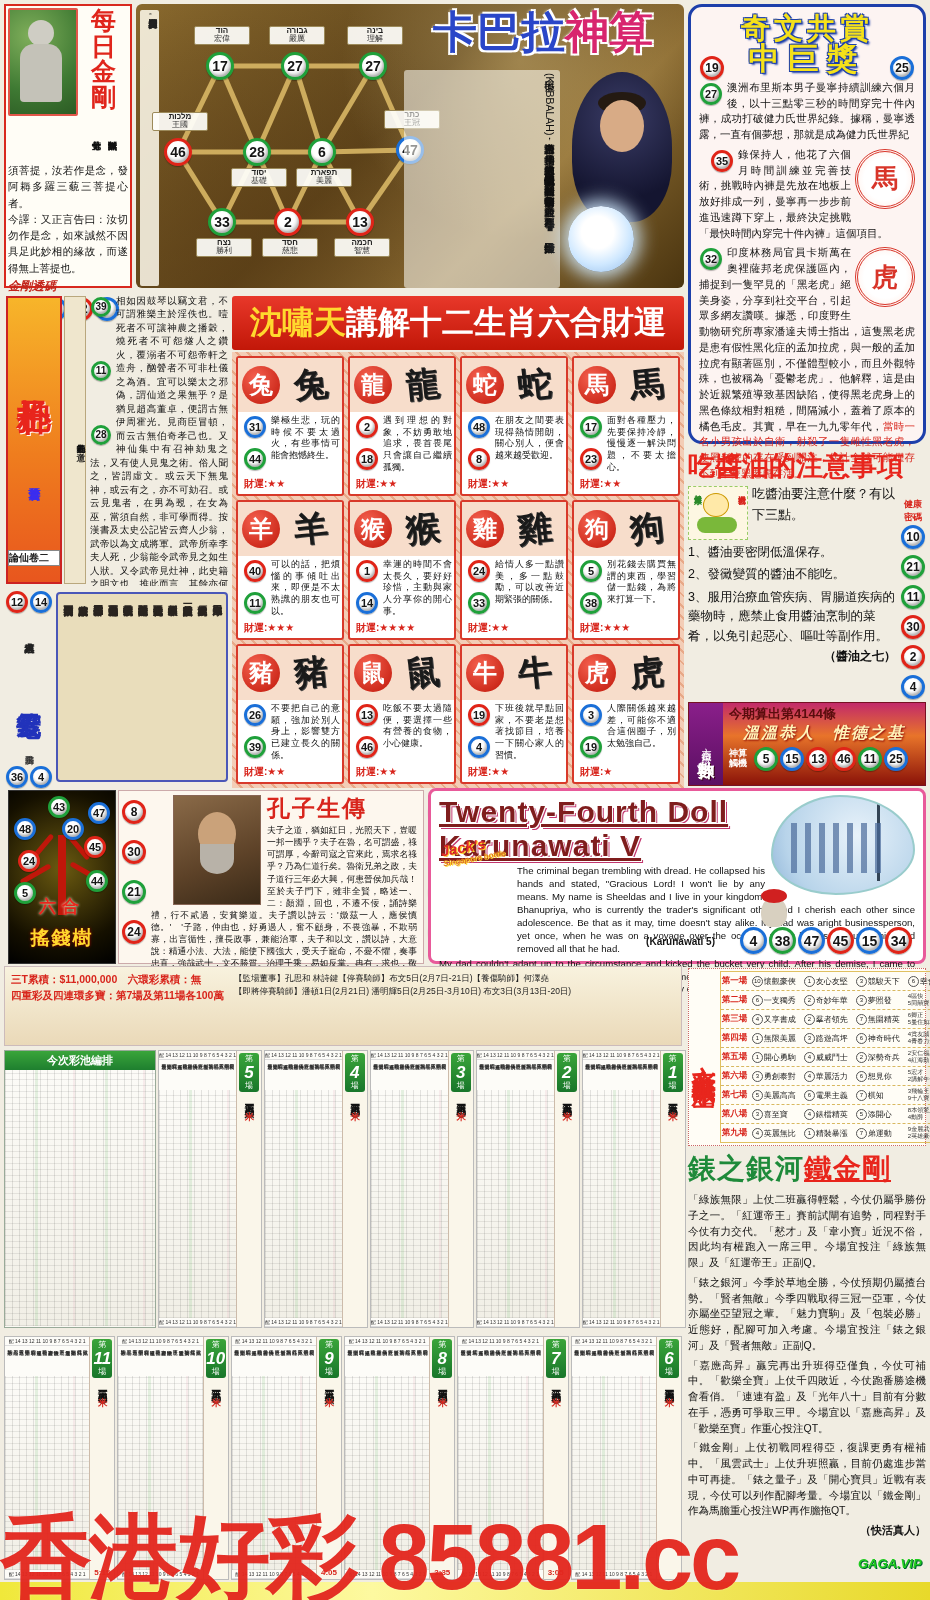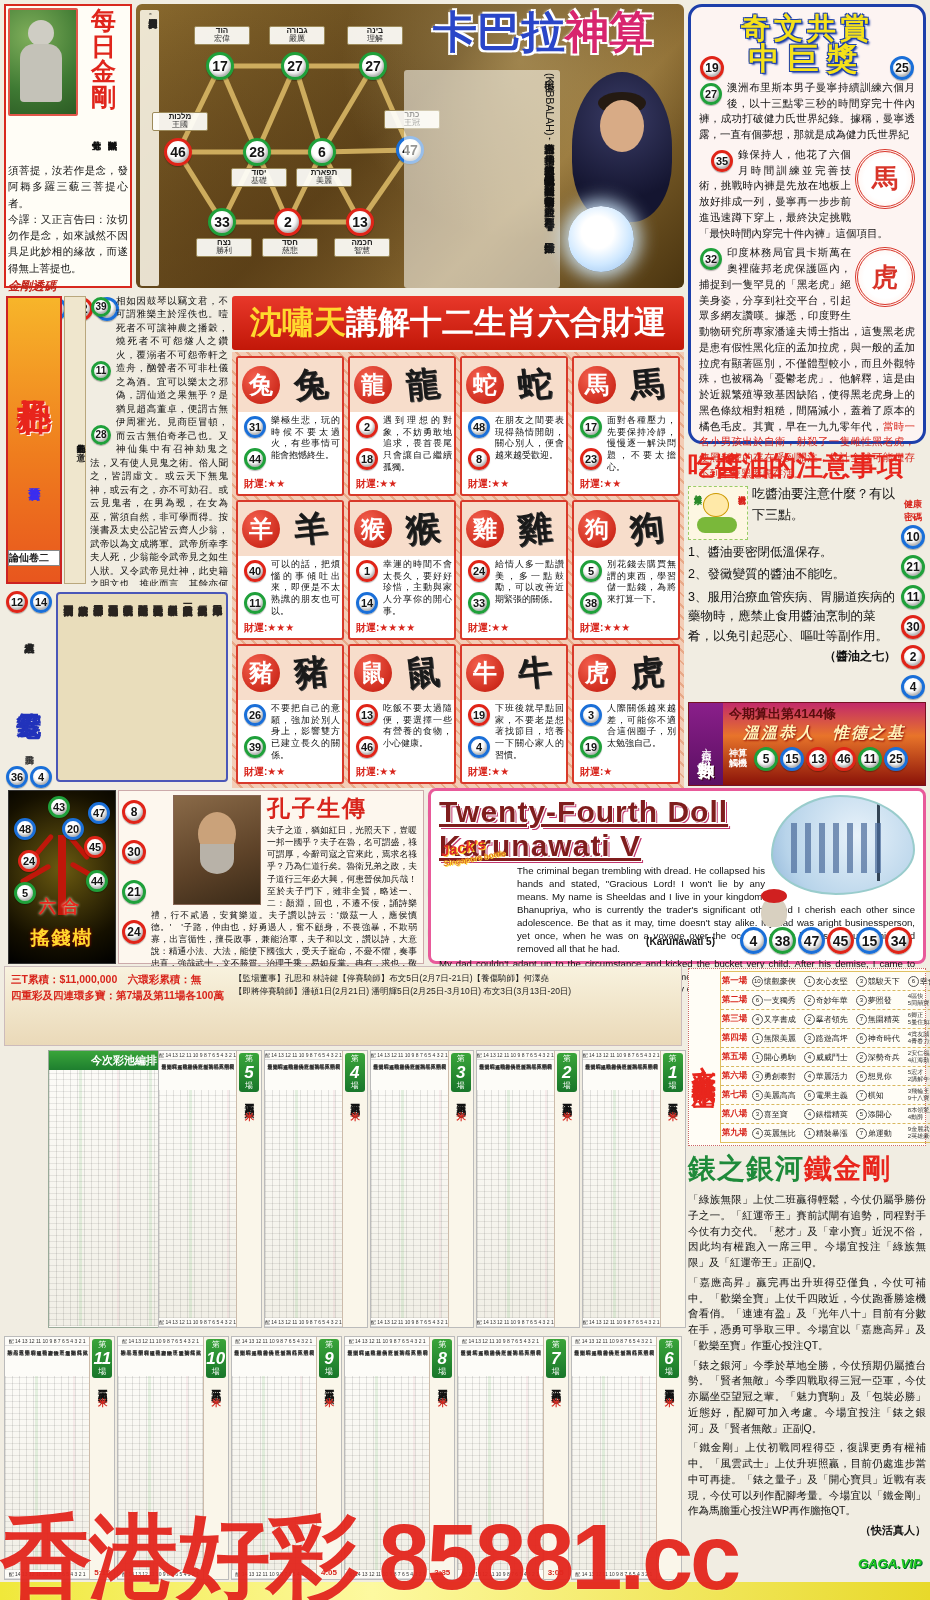--- a/index.html
+++ b/index.html
@@ -154,21 +154,21 @@
   #iron .row{display:flex;align-items:center;gap:2px;margin-top:2px;}
   #iron .lab{font-size:9px;color:#fff;font-weight:bold;width:22px;line-height:1.1;}
   
   #rhead{left:4px;top:966px;width:678px;height:80px;background:linear-gradient(#f8f2de,#ead9b8);border:1px solid #cbb;box-sizing:border-box;padding:2px 6px;}
   #rhead .l1{white-space:nowrap;}
   #rhead .date{font-size:30px;font-weight:900;color:#e8251c;letter-spacing:-1px;}
   #rhead .ttl{font-size:28px;font-weight:900;color:#111;letter-spacing:1px;}
   #rhead .info{display:flex;gap:10px;margin-top:3px;}
   #rhead .red{font-size:10.5px;color:#d8251c;font-weight:bold;line-height:1.5;white-space:nowrap;}
   #rhead .blk{font-size:8.5px;color:#222;line-height:1.5;}
-  #pool{left:4px;top:1050px;width:152px;height:278px;border:1px solid #9a9;box-sizing:border-box;background:#fbfaf4;margin-left:44px;}
+  #pool{left:4px;top:1050px;width:152px;height:278px;border:1px solid #9a9;box-sizing:border-box;background:#fbfaf4;}
   #pool .h{background:linear-gradient(#3aa53a,#1e7f2f);color:#fff;font-size:11px;font-weight:bold;text-align:center;padding:2px 0;}
   .htx{background:
     repeating-linear-gradient(90deg,rgba(0,0,0,.10) 0 1px,transparent 1px 7px),
     repeating-linear-gradient(0deg,rgba(0,0,0,.08) 0 1px,transparent 1px 6px),
     repeating-linear-gradient(90deg,transparent 0 30px,rgba(120,190,120,.18) 30px 33px,transparent 33px 68px,rgba(220,150,170,.15) 68px 70px),
     linear-gradient(#fcfbf7,#f1efe6);}
   #races-top{left:158px;top:1050px;width:524px;height:278px;display:flex;gap:2px;}
   #races-bot{left:4px;top:1336px;width:678px;height:244px;display:flex;gap:2px;}
   .rblock{flex:1;display:flex;background:#fdfcf8;border:1px solid #bbb;box-sizing:border-box;}
   .rmain{flex:1;display:flex;flex-direction:column;overflow:hidden;}
@@ -191,21 +191,21 @@
   .trow{display:flex;align-items:center;border-bottom:1px dashed #d8b860;padding:0 1px;flex:1;}
   .trow:last-child{border-bottom:none;}
   .trow .rl{color:#d8251c;font-weight:bold;font-size:8.5px;width:30px;flex:none;}
   .pick{display:flex;align-items:center;gap:1px;width:52px;flex:none;}
   .pick .pc{width:9px;height:9px;border-radius:50%;border:1px solid #555;font-size:6px;display:flex;align-items:center;justify-content:center;flex:none;color:#222;}
   .pick .pn{font-size:8px;color:#222;white-space:nowrap;overflow:hidden;}
   .textra{width:40px;flex:none;font-size:6px;line-height:1.15;color:#333;}
   
   #galaxy{left:688px;top:1150px;width:238px;height:340px;}
   #galaxy .ttl{font-size:28px;font-weight:900;white-space:nowrap;letter-spacing:1px;}
-  #galaxy .g{color:#1e8a3a;} #galaxy .r{color:#e8251c;}
+  #galaxy .g{color:#1e8a3a;} #galaxy .r{color:#e8251c;text-decoration:underline;}
   #galaxy p{font-size:10.5px;line-height:1.5;text-align:justify;margin:4px 0;}
   #galaxy .sign{text-align:right;font-weight:900;font-size:11px;}
   
   #wm{left:0px;top:1496px;width:930px;text-align:left;font-size:92px;font-weight:900;color:rgba(226,32,24,.93);
     white-space:nowrap;letter-spacing:-3px;z-index:50;text-shadow:0 0 2px rgba(255,255,255,.4);}
   #corner{left:858px;top:1556px;font-size:13px;font-weight:900;font-style:italic;color:#1ecb1e;z-index:60;text-shadow:1px 1px 0 #063;}
   #fbar{left:0;top:1582px;width:930px;height:18px;background:linear-gradient(90deg,#f0e83a,#fdf9a0 40%,#e8d92a);z-index:40;}
   .clear{clear:both;}
 </style>
 </head>
@@ -1215,22 +1215,22 @@
           <span class="textra"><span>9金麗武士</span><br><span>2英雄豪譽</span></span>
         </div>
       </div>
   </div>
 
   <div id="galaxy" class="abs">
     <div class="ttl">
       <span class="g">錶之銀河</span><span class="r">鐵金剛</span>
     </div>
     <p>「綠族無限」上仗二班贏得輕鬆，今仗仍屬爭勝份子之一。「紅運帝王」賽前試閘有追勢，同程對手今仗有力交代。「慭才」及「韋小寶」近況不俗，因此均有權跑入一席三甲。今場宜投注「綠族無限」及「紅運帝王」正副Q。</p>
+    <p>「錶之銀河」今季於草地全勝，今仗預期仍屬揸台勢。「賢者無敵」今季四戰取得三冠一亞軍，今仗亦屬坐亞望冠之輩。「魅力寶駒」及「包裝必勝」近態好，配腳可加入考慮。今場宜投注「錶之銀河」及「賢者無敵」正副Q。</p>
     <p>「嘉應高昇」贏完再出升班得亞僅負，今仗可補中。「歡樂全寶」上仗千四敗近，今仗跑番勝途機會看俏。「連連有盈」及「光年八十」目前有分數在手，憑勇可爭取三甲。今場宜以「嘉應高昇」及「歡樂至寶」作重心投注QT。</p>
-    <p>「錶之銀河」今季於草地全勝，今仗預期仍屬揸台勢。「賢者無敵」今季四戰取得三冠一亞軍，今仗亦屬坐亞望冠之輩。「魅力寶駒」及「包裝必勝」近態好，配腳可加入考慮。今場宜投注「錶之銀河」及「賢者無敵」正副Q。</p>
     <p>「鐵金剛」上仗初戰同程得亞，復課更勇有權補中。「風雲武士」上仗升班照贏，目前仍處進步當中可再捷。「錶之量子」及「開心寶貝」近戰有表現，今仗可以列作配腳考量。今場宜以「鐵金剛」作為馬膽重心投注WP再作膽拖QT。</p>
     <div class="sign">（快活真人）</div>
   </div>
 
   <div id="fbar" class="abs"></div>
   <div id="wm" class="abs">香港好彩 85881.cc</div>
   <div id="corner" class="abs">GAGA.VIP</div>
 
 </div>
 

